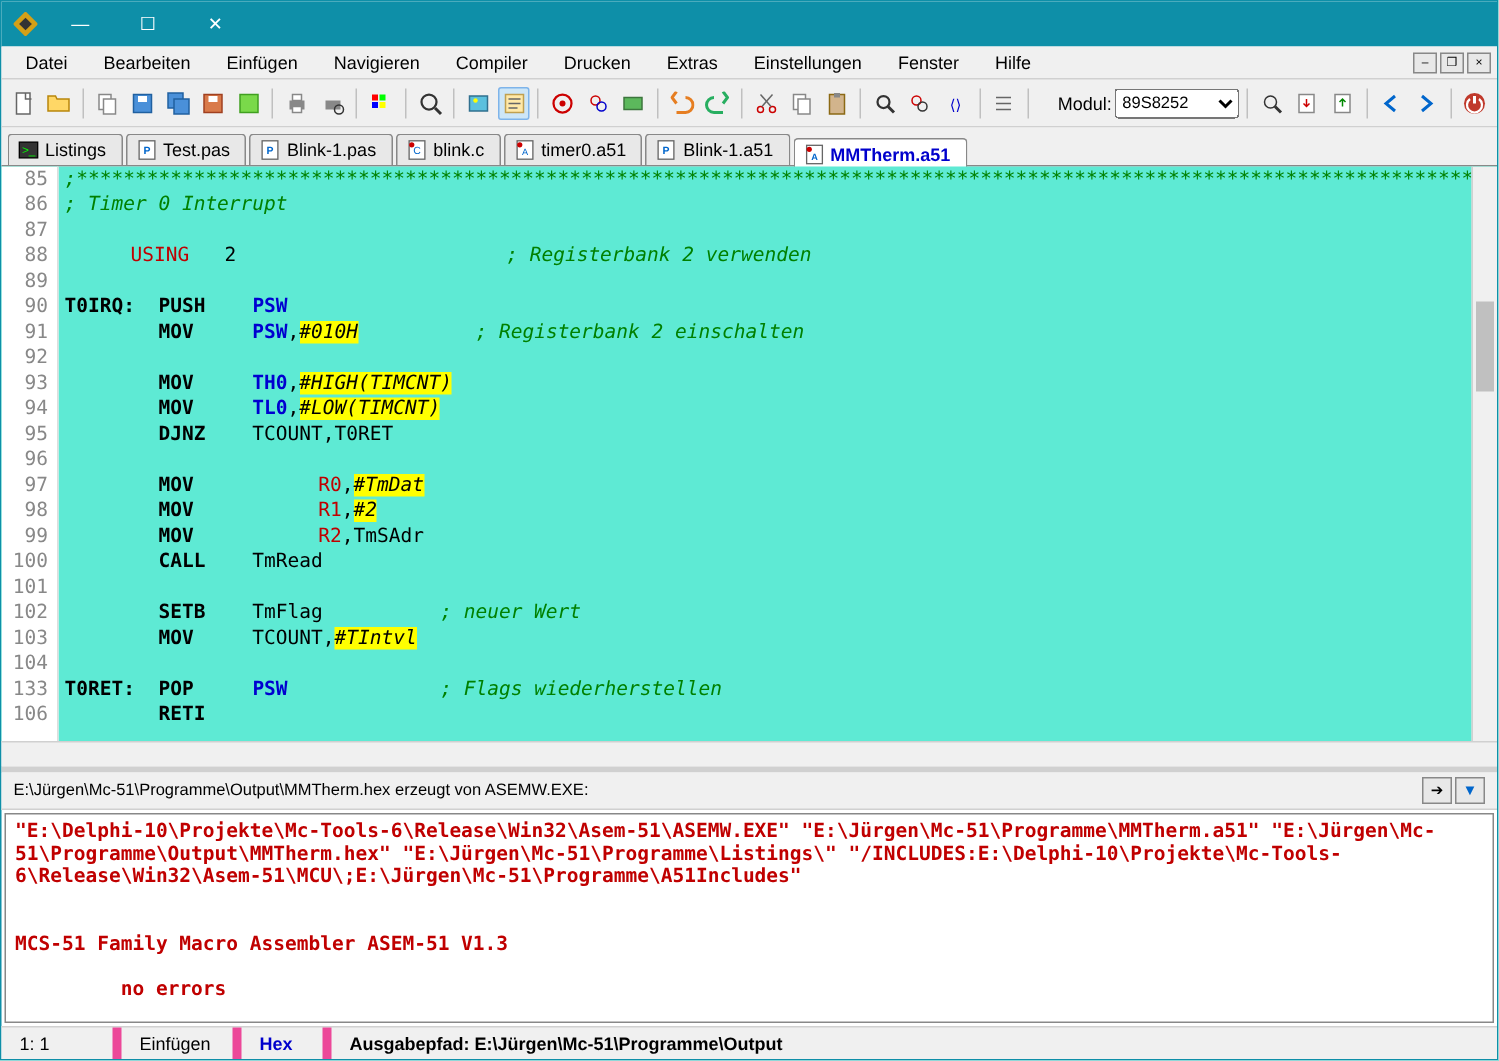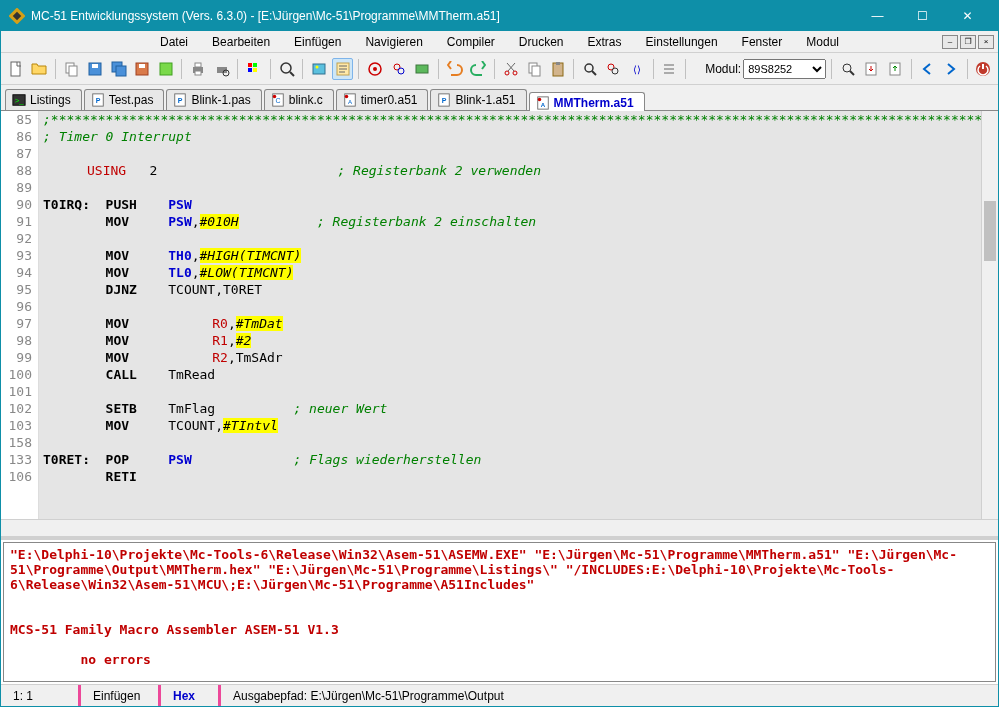--- a/index.html
+++ b/index.html
@@ -3,88 +3,87 @@
 <meta charset="utf-8">
 <style>
 * { box-sizing: border-box; margin: 0; padding: 0; }
 body { font-family: "Segoe UI", Tahoma, sans-serif; font-size: 12px; background: #f0f0f0; overflow: hidden; }
 .window { width: 999px; height: 707px; background: #fff; display: flex; flex-direction: column; border: 1px solid #0e8fa8; }
 .titlebar { background: #0e8fa8; color: #fff; height: 30px; display: flex; align-items: center; padding: 0 8px; }
 .titlebar .icon-app { width: 16px; height: 16px; margin-right: 6px; }
 .titlebar .title { flex: 1; font-size: 12px; }
 .winbtns { display: flex; gap: 0; }
 .winbtn { width: 45px; height: 30px; display: flex; align-items: center; justify-content: center; color: #fff; }
-.menubar { background: #f0f0f0; height: 22px; display: flex; align-items: center; padding: 0 4px; border-bottom: 1px solid #d0d0d0; position: relative; justify-content: center; }
+.menubar { background: #f0f0f0; height: 22px; display: flex; align-items: center; padding: 0 4px; border-bottom: 1px solid #d0d0d0; position: relative; }
 .menuitem { padding: 2px 12px; font-size: 12px; }
 .mdi-btns { position: absolute; right: 4px; display: flex; gap: 2px; }
 .mdi-btn { width: 16px; height: 14px; border: 1px solid #888; background: #e8e8e8; font-size: 8px; display: flex; align-items: center; justify-content: center; }
 .toolbar { background: #f0f0f0; height: 32px; display: flex; align-items: center; padding: 2px 4px; border-bottom: 1px solid #d0d0d0; gap: 2px; }
 .tbtn { width: 22px; height: 22px; display: flex; align-items: center; justify-content: center; border: 1px solid transparent; border-radius: 2px; }
 .tbtn.active { border-color: #7eb4ea; background: #cde6f7; }
 .tsep { width: 1px; height: 20px; background: #c0c0c0; margin: 0 3px; }
 .modul-label { margin-left: 14px; font-size: 12px; }
 .modul-select { height: 20px; font-size: 11px; width: 85px; }
 .tabbar { background: #f0f0f0; height: 26px; display: flex; align-items: flex-end; padding: 0 4px; border-bottom: 1px solid #888; }
 .tab { display: flex; align-items: center; gap: 4px; padding: 3px 10px 3px 6px; border: 1px solid #888; border-bottom: none; margin-right: 2px; background: #e8e8e8; border-top-left-radius: 3px; border-top-right-radius: 3px; font-size: 12px; }
 .tab.active { background: #fff; position: relative; top: 3px; color: #0000cc; font-weight: bold; }
 .tab .tabicon { width: 14px; height: 14px; }
-.editor-area { flex: 1; display: flex; background: #e5e5e5; overflow: hidden; position: relative; }
+.editor-area { flex: 1; display: flex; background: #5eead4; overflow: hidden; position: relative; }
 .gutter { width: 38px; background: #fff; text-align: right; padding-right: 6px; font-family: Consolas, monospace; font-size: 13px; color: #888; border-right: 1px solid #ddd; }
 .code { flex: 1; font-family: Consolas, monospace; font-size: 13px; white-space: pre; padding-left: 4px; overflow: hidden; }
 .code-line { height: 17px; line-height: 17px; }
 .gutter-line { height: 17px; line-height: 17px; }
 .vscroll { width: 17px; background: #f0f0f0; border-left: 1px solid #d0d0d0; position: relative; }
 .vscroll .thumb { position: absolute; top: 90px; left: 2px; right: 2px; height: 60px; background: #c0c0c0; }
 .hscroll { height: 17px; background: #f0f0f0; border-top: 1px solid #d0d0d0; }
 .split { height: 4px; background: #d0d0d0; cursor: ns-resize; }
 .output-header { background: #f0f0f0; border-bottom: 1px solid #d0d0d0; padding: 3px 8px; font-size: 11px; display: flex; align-items: center; }
 .output-header .spacer { flex: 1; }
 .out-btn { width: 20px; height: 18px; border: 1px solid #888; background: #e8e8e8; margin-left: 2px; display:flex;align-items:center;justify-content:center; font-size: 10px;}
 .output { height: 140px; background: #fff; border: 1px solid #888; margin: 2px; padding: 4px 6px; font-family: Consolas, monospace; font-size: 13px; color: #c00000; font-weight: bold; overflow: auto; white-space: pre-wrap; }
 .statusbar { height: 22px; background: #f0f0f0; border-top: 1px solid #d0d0d0; display: flex; align-items: center; font-size: 12px; }
-.status-cell { padding: 0 12px; border-right: 3px solid #ec4899; height: 100%; display: flex; align-items: center; }
-.status-cell.wide { flex: 1; border-right: none; }
+.status-cell { padding: 0 12px; border-right: 6px solid #ec4899; height: 100%; display: flex; align-items: center; }
+.status-cell.wide { flex: 1; border-right: none; font-weight: bold; }
 .status-cell.hex { color: #0000cc; font-weight: bold; }
 .kw-green { color: #008000; font-style: italic; }
 .kw-bold { font-weight: bold; }
 .kw-blue { color: #0000d0; font-weight: bold; }
 .kw-red { color: #c00000; margin-left: 44px; }
 .kw-hilite { background: #ffff00; font-style: italic; }
 svg.ico { width: 16px; height: 16px; }
 </style>
 </head>
 <body>
 
 <div class="window">
 
   <div class="titlebar">
     <svg class="ico icon-app" viewBox="0 0 16 16">
         <rect x="2" y="2" width="12" height="12" fill="#d4a017" transform="rotate(45 8 8)"></rect>
         <rect x="5" y="5" width="6" height="6" fill="#333" transform="rotate(45 8 8)"></rect>
       </svg>
-    <div class="title">MC-51 Entwicklungssystem (Vers. 6.3.0) - [E:\Jürgen\Mc-51\Programme\MMTherm.a51]</div>
     <div class="winbtns">
       <div class="winbtn">—</div>
       <div class="winbtn">☐</div>
       <div class="winbtn">✕</div>
     </div>
   </div>
 
   <div class="menubar">
     <div id="menu-items" style="display: flex;">
         <div class="menuitem">Datei</div>
         <div class="menuitem">Bearbeiten</div>
         <div class="menuitem">Einfügen</div>
         <div class="menuitem">Navigieren</div>
         <div class="menuitem">Compiler</div>
         <div class="menuitem">Drucken</div>
         <div class="menuitem">Extras</div>
         <div class="menuitem">Einstellungen</div>
         <div class="menuitem">Fenster</div>
-        <div class="menuitem">Modul</div>
+        <div class="menuitem">Hilfe</div>
       </div>
     <div class="mdi-btns">
       <div class="mdi-btn">–</div>
       <div class="mdi-btn">❐</div>
       <div class="mdi-btn">×</div>
     </div>
   </div>
 
   <div class="toolbar">
     <div class="tbtn">
@@ -361,33 +360,39 @@
         <div class="gutter-line">94</div>
         <div class="gutter-line">95</div>
         <div class="gutter-line">96</div>
         <div class="gutter-line">97</div>
         <div class="gutter-line">98</div>
         <div class="gutter-line">99</div>
         <div class="gutter-line">100</div>
         <div class="gutter-line">101</div>
         <div class="gutter-line">102</div>
         <div class="gutter-line">103</div>
-        <div class="gutter-line">158</div>
+        <div class="gutter-line">104</div>
         <div class="gutter-line">133</div>
         <div class="gutter-line">106</div>
       </div>
     <div class="code" id="code"><div class="code-line"><span class="kw-green">;************************************************************************************************************************</span></div><div class="code-line"><span class="kw-green">; Timer 0 Interrupt</span></div><div class="code-line"></div><div class="code-line"><span class="kw-red">USING</span><span>   2                       </span><span class="kw-green">; Registerbank 2 verwenden</span></div><div class="code-line"></div><div class="code-line"><span class="kw-bold">T0IRQ:</span><span class="kw-bold">  PUSH    </span><span class="kw-blue">PSW</span></div><div class="code-line"><span class="kw-bold">        MOV     </span><span class="kw-blue">PSW</span><span>,</span><span class="kw-hilite">#010H</span><span>          </span><span class="kw-green">; Registerbank 2 einschalten</span></div><div class="code-line"></div><div class="code-line"><span class="kw-bold">        MOV     </span><span class="kw-blue">TH0</span><span>,</span><span class="kw-hilite">#HIGH(TIMCNT)</span></div><div class="code-line"><span class="kw-bold">        MOV     </span><span class="kw-blue">TL0</span><span>,</span><span class="kw-hilite">#LOW(TIMCNT)</span></div><div class="code-line"><span class="kw-bold">        DJNZ    </span><span>TCOUNT,T0RET</span></div><div class="code-line"></div><div class="code-line"><span class="kw-bold">        MOV     </span><span class="kw-red">R0</span><span>,</span><span class="kw-hilite">#TmDat</span></div><div class="code-line"><span class="kw-bold">        MOV     </span><span class="kw-red">R1</span><span>,</span><span class="kw-hilite">#2</span></div><div class="code-line"><span class="kw-bold">        MOV     </span><span class="kw-red">R2</span><span>,TmSAdr</span></div><div class="code-line"><span class="kw-bold">        CALL    </span><span>TmRead</span></div><div class="code-line"></div><div class="code-line"><span class="kw-bold">        SETB    </span><span>TmFlag          </span><span class="kw-green">; neuer Wert</span></div><div class="code-line"><span class="kw-bold">        MOV     </span><span>TCOUNT,</span><span class="kw-hilite">#TIntvl</span></div><div class="code-line"></div><div class="code-line"><span class="kw-bold">T0RET:</span><span class="kw-bold">  POP     </span><span class="kw-blue">PSW</span><span>             </span><span class="kw-green">; Flags wiederherstellen</span></div><div class="code-line"><span class="kw-bold">        RETI</span></div></div>
     <div class="vscroll">
         <div class="thumb"></div>
       </div>
   </div>
   <div class="hscroll"></div>
 
   <div class="split"></div>
 
+  <div class="output-header">
+    <span>E:\Jürgen\Mc-51\Programme\Output\MMTherm.hex erzeugt von ASEMW.EXE:</span>
+    <span class="spacer"></span>
+    <div class="out-btn">➔</div>
+    <div class="out-btn" style="color:#0066cc">▼</div>
+  </div>
   <div class="output" id="output">"E:\Delphi-10\Projekte\Mc-Tools-6\Release\Win32\Asem-51\ASEMW.EXE" "E:\Jürgen\Mc-51\Programme\MMTherm.a51" "E:\Jürgen\Mc-51\Programme\Output\MMTherm.hex" "E:\Jürgen\Mc-51\Programme\Listings\" "/INCLUDES:E:\Delphi-10\Projekte\Mc-Tools-6\Release\Win32\Asem-51\MCU\;E:\Jürgen\Mc-51\Programme\A51Includes"
 
 
 MCS-51 Family Macro Assembler ASEM-51 V1.3
 
          no errors
 </div>
 
   <div class="statusbar">
     <div class="status-cell" style="width:80px">1: 1</div>

